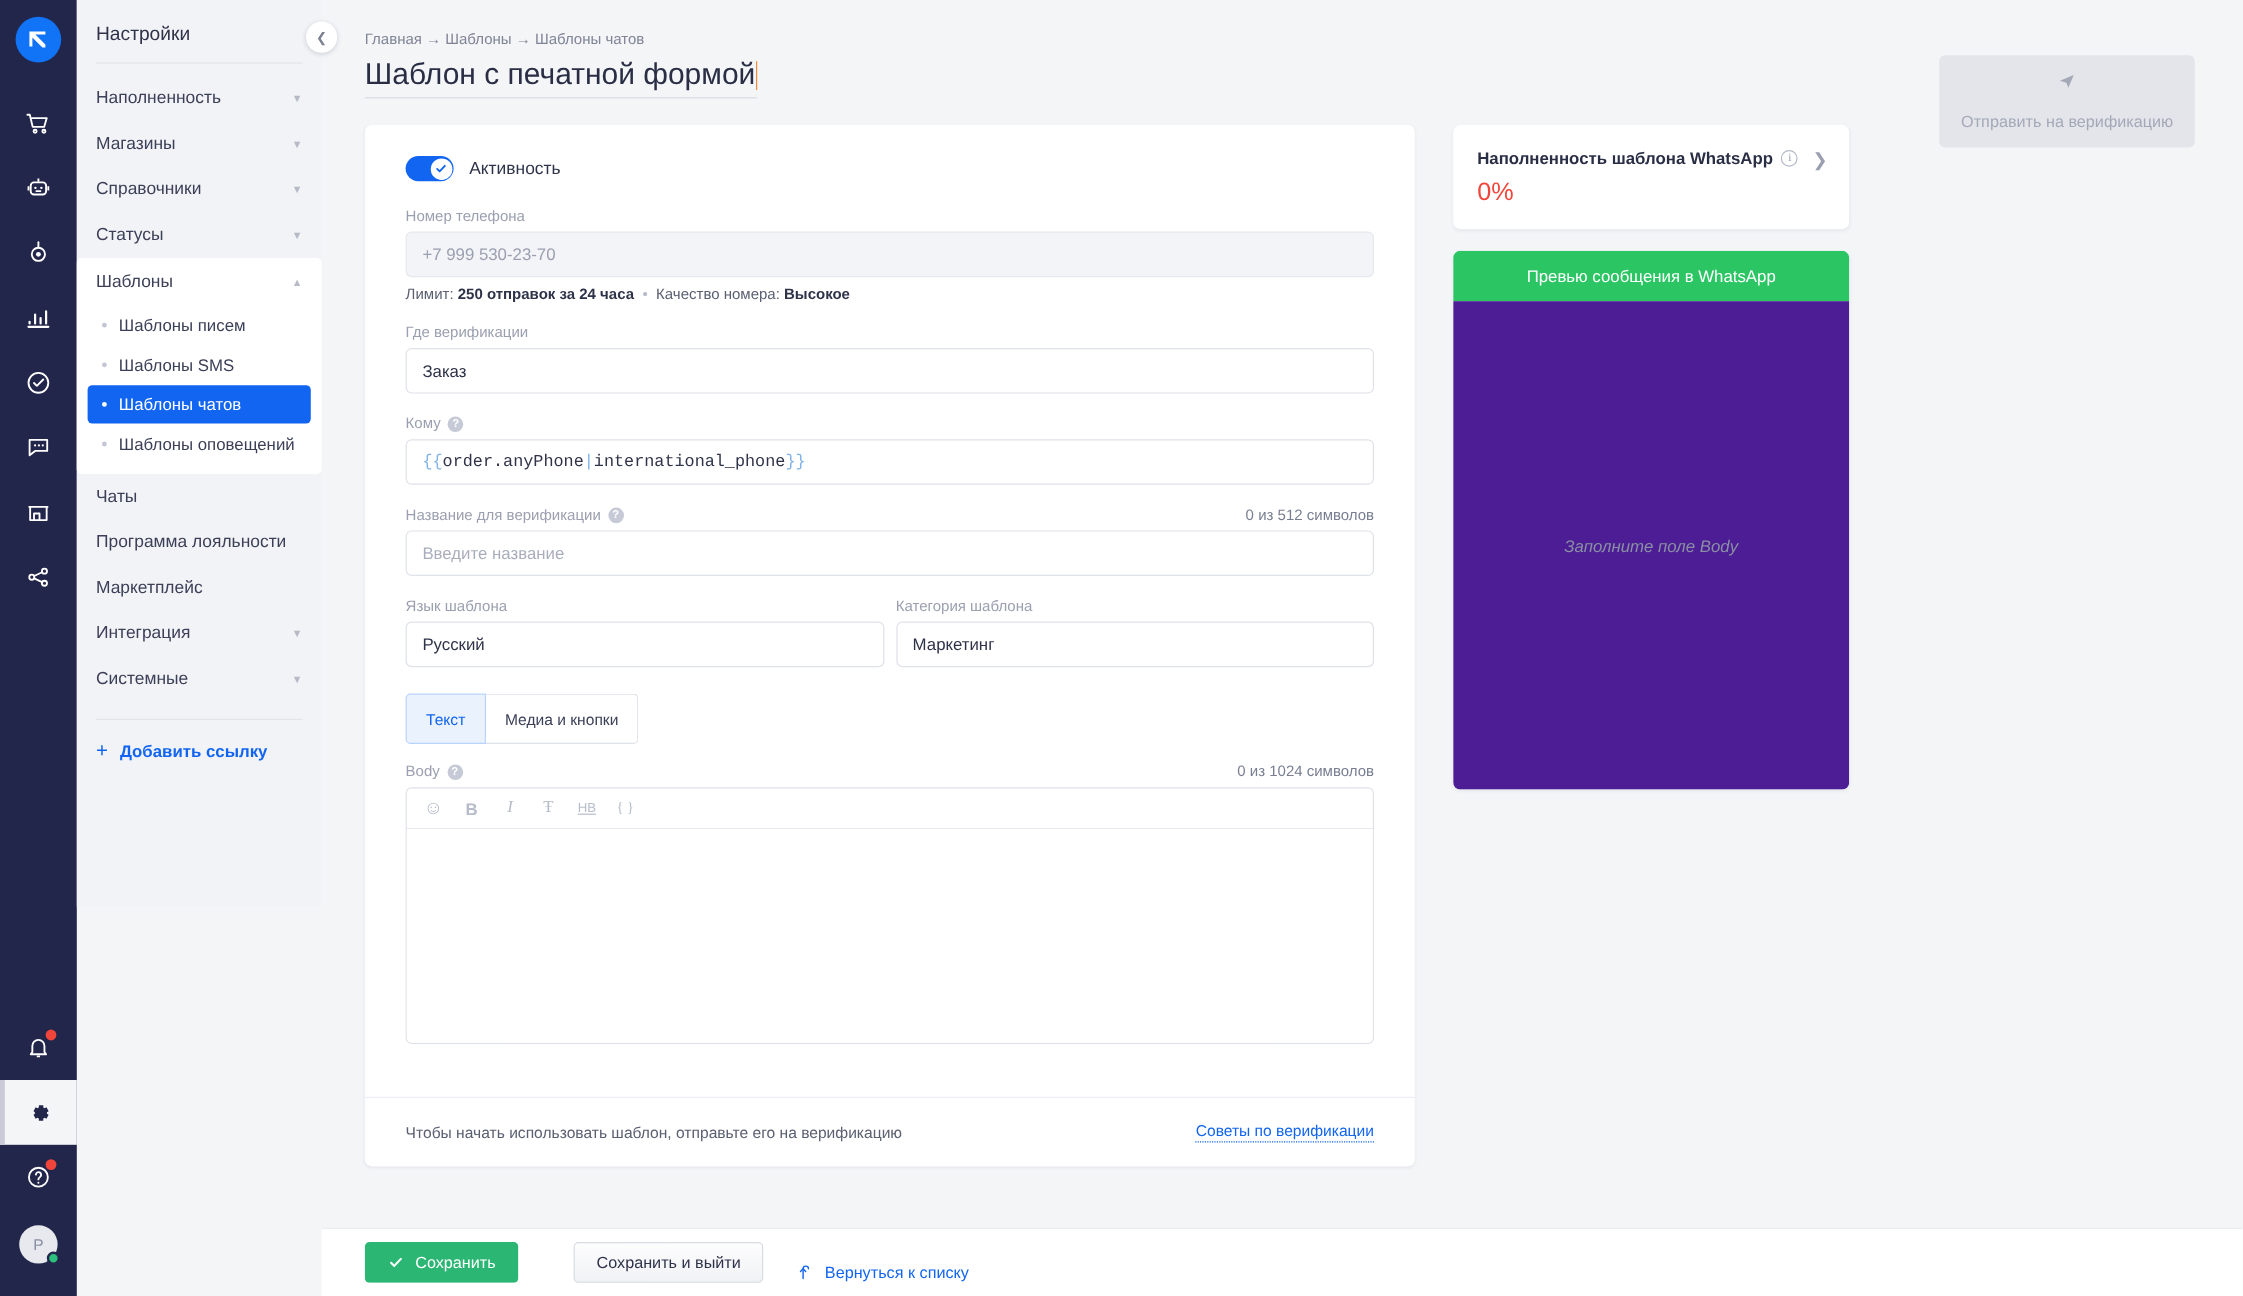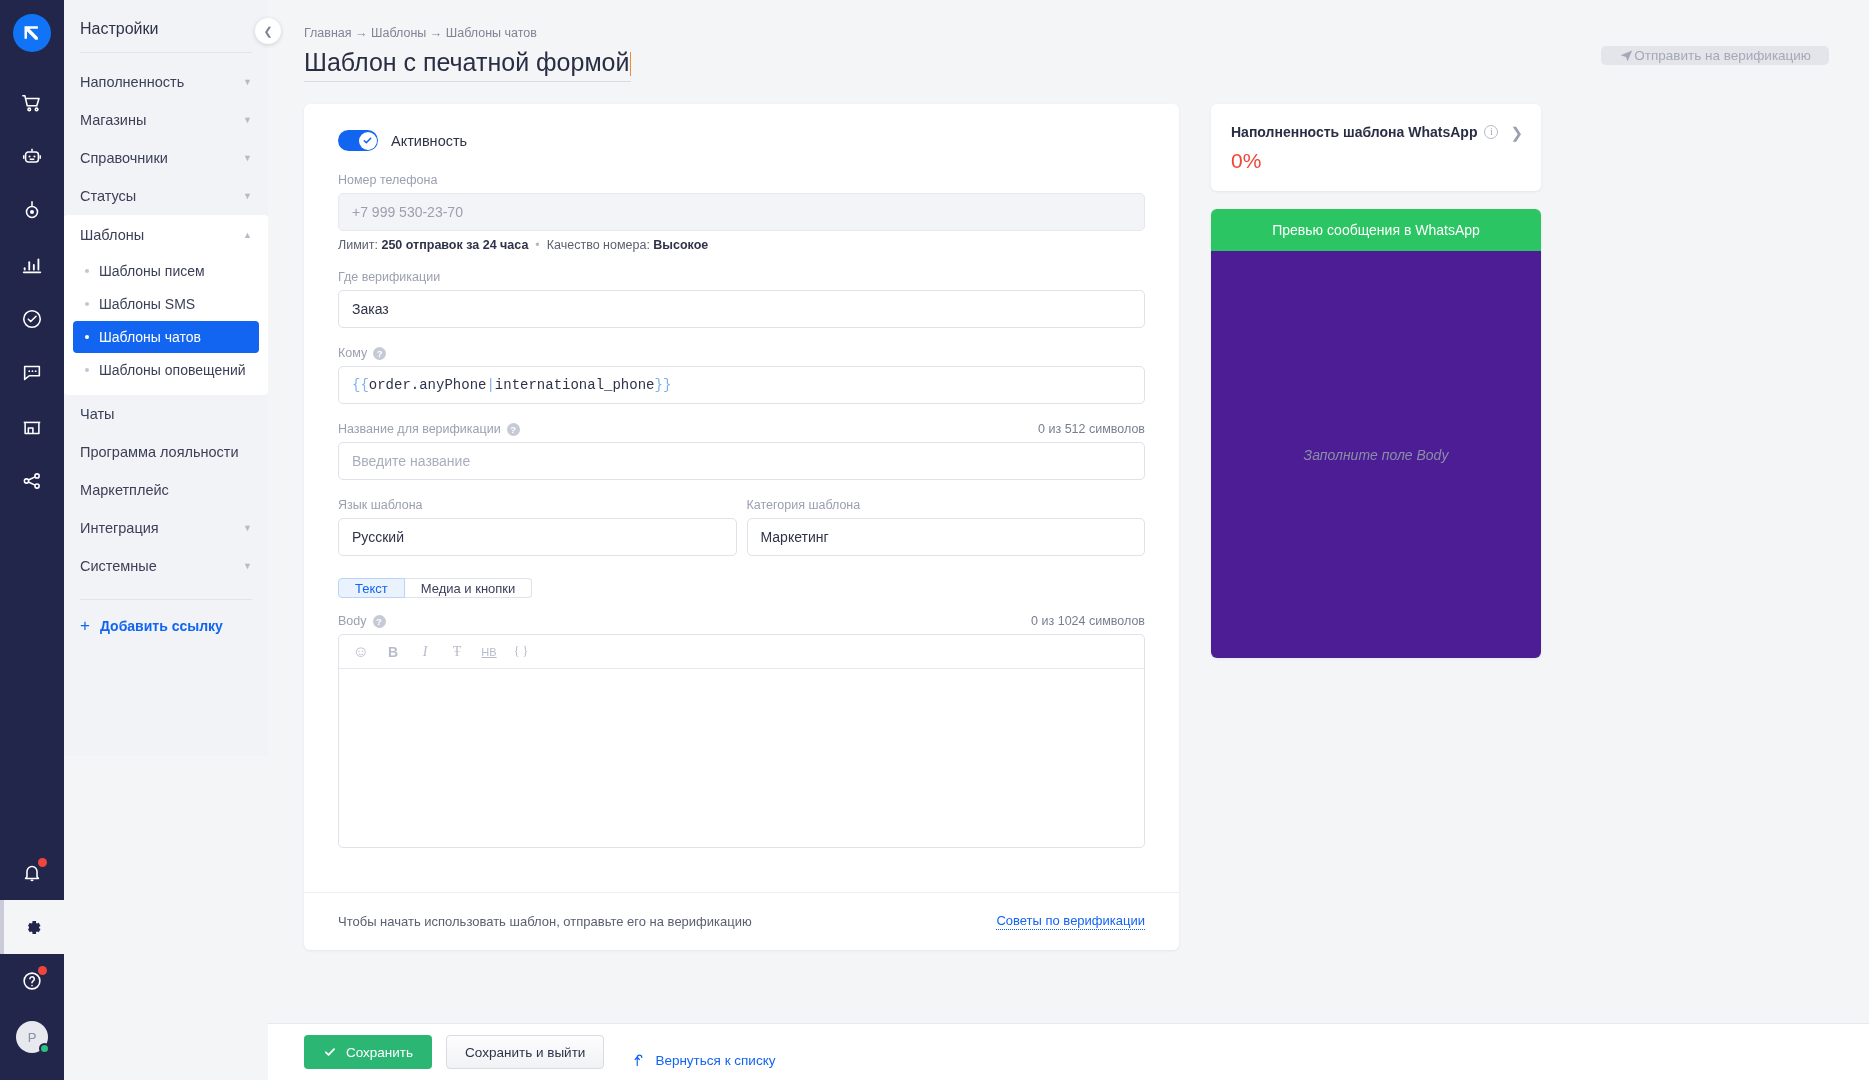--- a/index.html
+++ b/index.html
@@ -100,23 +100,24 @@
     margin-top: 8px; display: inline-block; position: relative;
     border-bottom: 1px solid #d8dbe3; padding-bottom: 4px;
   }
   .caret-bar {
     display:inline-block; width:1px; height:24px; background:#f08a3c;
     vertical-align: -5px; margin-left: 1px;
   }
   .send-verif {
     position: absolute; right: 40px; top: 46px;
     background: #e3e5ea; color: #a4a9b8; border: none;
-    font-size: 13.5px; border-radius: 5px; padding: 2px 18px;
-    display:flex; align-items:center; gap:0; cursor: default;
+    font-size: 13.5px; border-radius: 5px; padding: 14px 18px;
+    display:flex; align-items:center; gap:19px; cursor: default;
     font-family: inherit;
+    flex-direction: column;
   }
 
   .content-row { display: flex; gap: 32px; margin-top: 22px; }
 
   
   .card {
     background:#fff; border-radius: 6px; width: 875px;
     box-shadow: 0 1px 3px rgba(35,45,80,.07);
     position: relative;
   }
@@ -163,21 +164,21 @@
     color:#2f3349; white-space: nowrap; overflow:hidden;
   }
   .tpl-inp .br { color:#7fb2e8; }
   .tpl-inp .pipe { color:#7fb2e8; }
 
   .two-col { display:flex; gap: 10px; }
   .two-col .fld { flex: 1; }
 
   .tabs { display:flex; margin: 4px 0 16px 0; }
   .tab {
-    height: 20px; padding: 0 16px; font-size: 13px; cursor:pointer;
+    height: 42px; padding: 0 16px; font-size: 13px; cursor:pointer;
     border:1px solid #dfe2e9; display:flex; align-items:center;
     background:#fff; color:#3b3f57; font-family: inherit;
   }
   .tab:first-child { border-radius: 4px 0 0 4px; }
   .tab:last-child { border-radius: 0 4px 4px 0; border-left:none; }
   .tab.active { background:#eaf2fe; color:#1265f0; border-color:#b9d4fb; }
 
   .editor { border:1px solid #dfe2e9; border-radius:5px; }
   .editor-toolbar {
     height: 34px; border-bottom:1px solid #e7e9ee;
@@ -235,21 +236,21 @@
     background:#fff; border-top:1px solid #e7e9ee;
     display:flex; align-items:center; gap: 14px; padding-left: 36px;
     z-index: 15;
   }
   .btn {
     height: 34px; border-radius:4px; font-size: 13.5px; font-family: inherit;
     display:flex; align-items:center; gap:9px; padding: 0 18px; cursor:pointer;
     border: 1px solid transparent;
   }
   .btn-save { background:#2bb673; color:#fff; }
-  .btn-save-exit { background: linear-gradient(#fdfdfe,#f1f2f5); color:#2f3349; border-color:#d8dbe3; }
+  .btn-save-exit { background: linear-gradient(#fdfdfe,#f1f2f5); color:#2f3349; border-color:#d8dbe3;margin-left:32px; }
   .btn-back { background:none; color:#1265f0; padding-left: 12px; align-items: flex-end; }
 </style>
 </head>
 <body>
 
 <div class="app">
 
   <div class="rail">
     <div class="rail-logo">
       <svg width="20" height="20" viewBox="0 0 24 24" fill="none">

